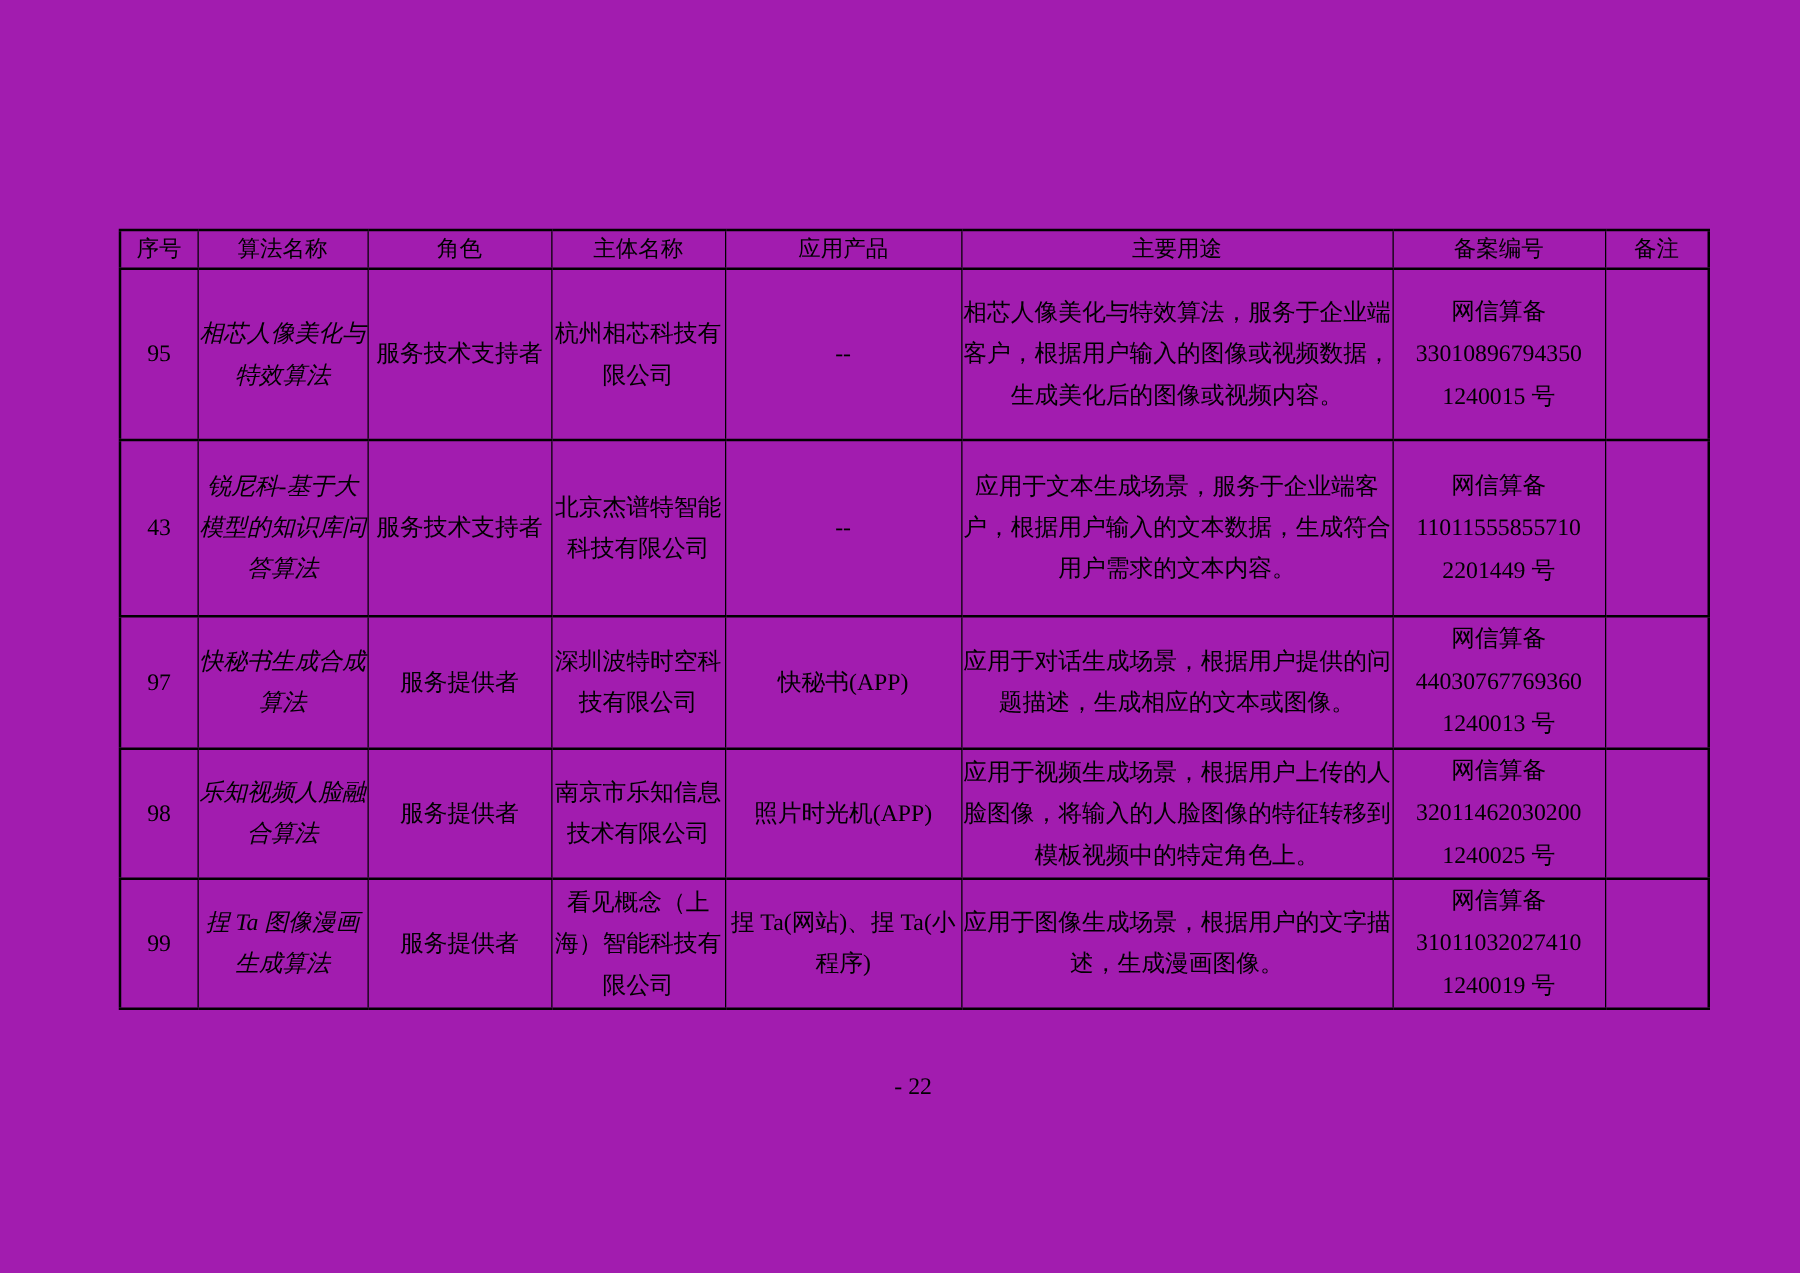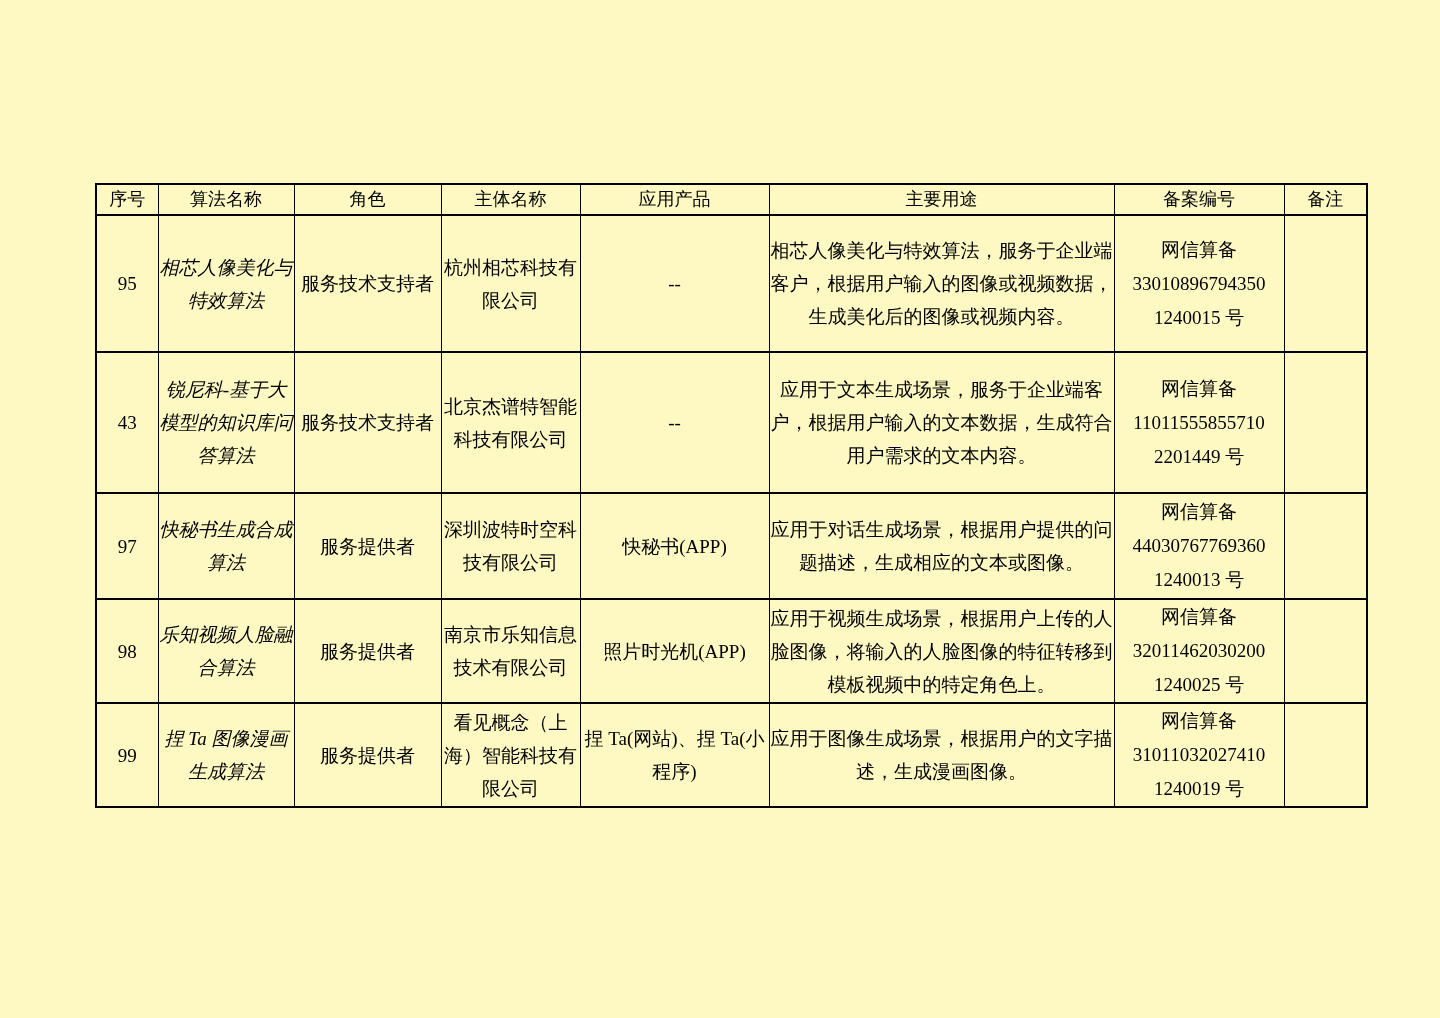--- a/index.html
+++ b/index.html
@@ -9,21 +9,21 @@
     background: #ffffff;
     width: 1440px;
     height: 1018px;
     font-family: "Liberation Serif", "DejaVu Serif", serif;
     color: #000000;
   }
   .page {
     position: relative;
     width: 1440px;
     height: 1018px;
-    background: #fef9c3;
+    background: #a21caf;
     overflow: hidden;
   }
   table.registry {
     position: absolute;
     left: 95px;
     top: 183px;
     width: 1271px;
     border-collapse: collapse;
     table-layout: fixed;
     border: 2px solid #000;
@@ -169,14 +169,15 @@
         <div class="filing-line">网信算备</div>
         <div class="filing-line">31011032027410</div>
         <div class="filing-line">1240019 号</div>
       </td>
       <td class="c-remark"></td>
     </tr>
 
   </tbody>
     </table>
 
+  <div class="page-number">- 22</div>
 
 </div>
 
 </body></html>

